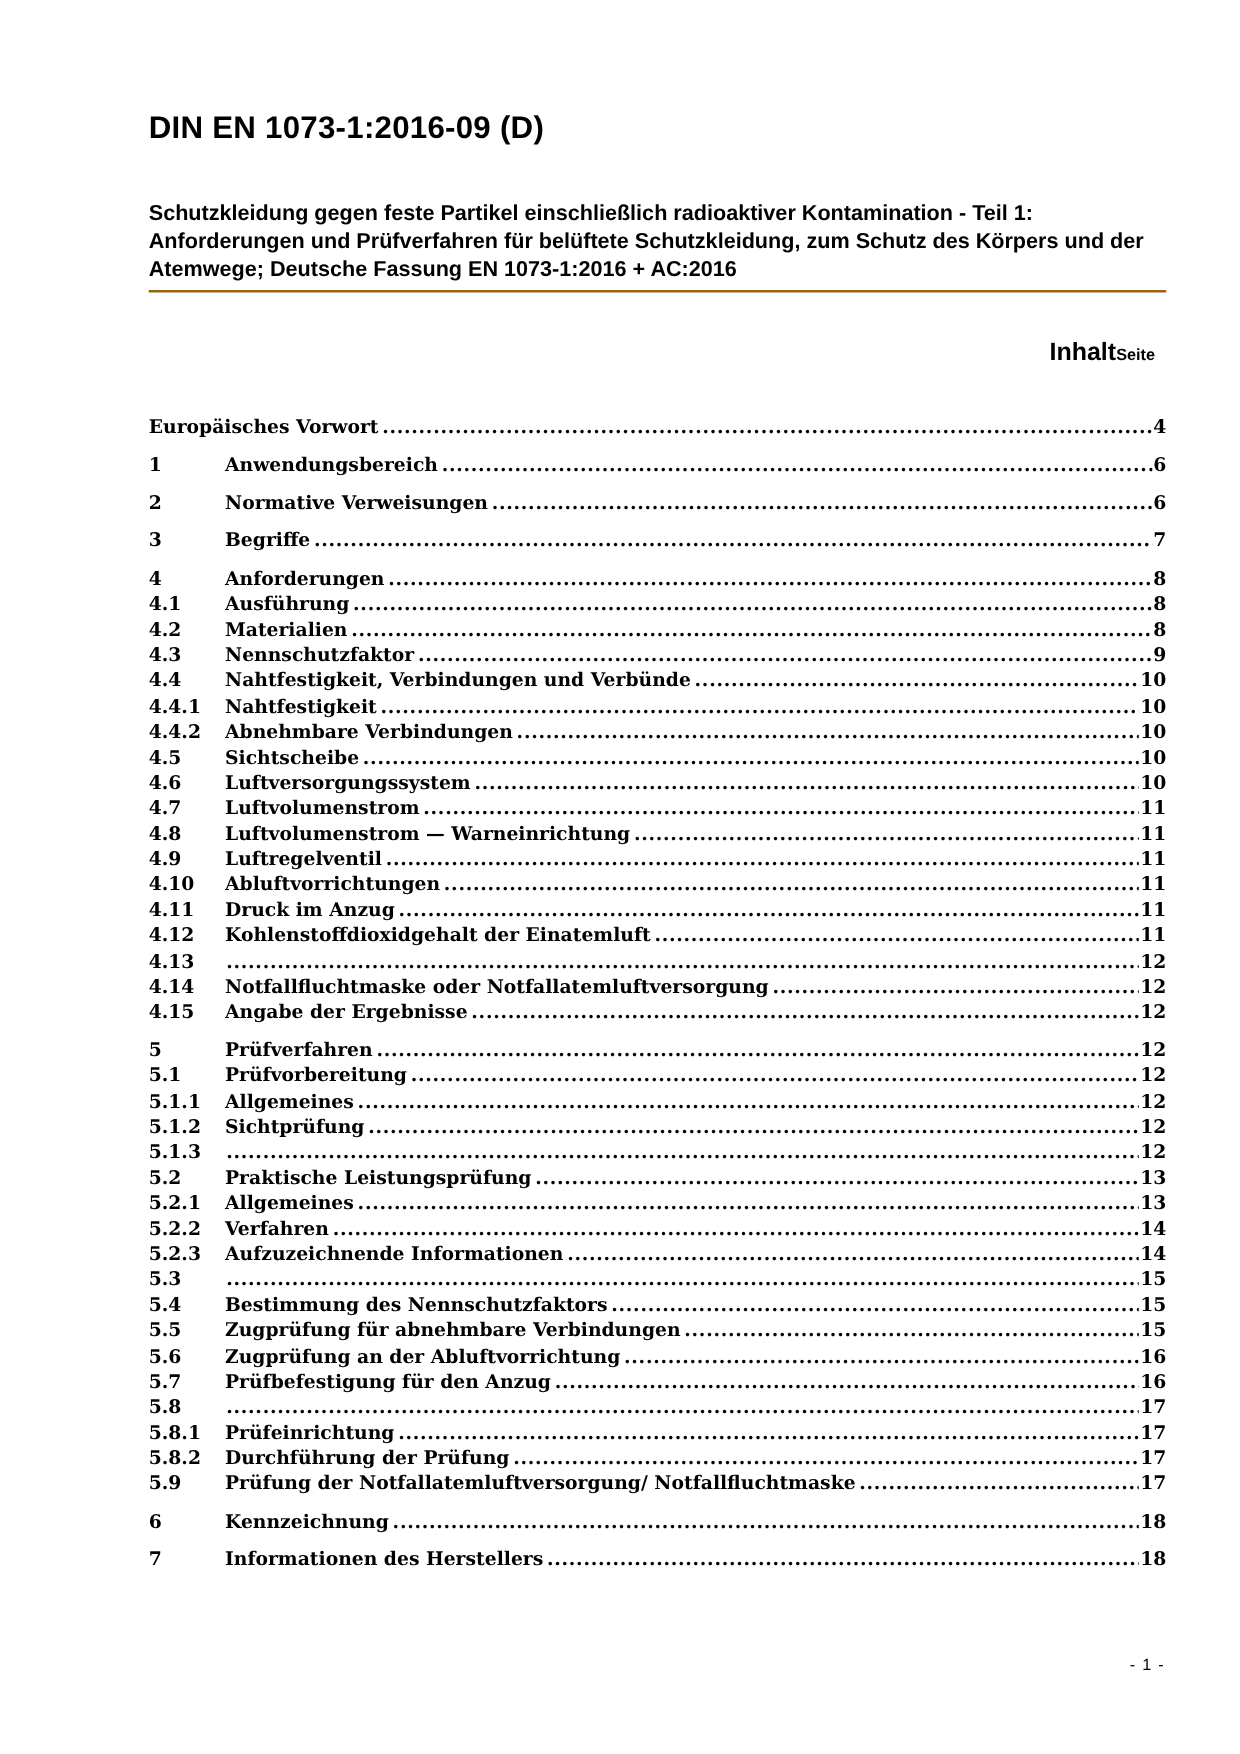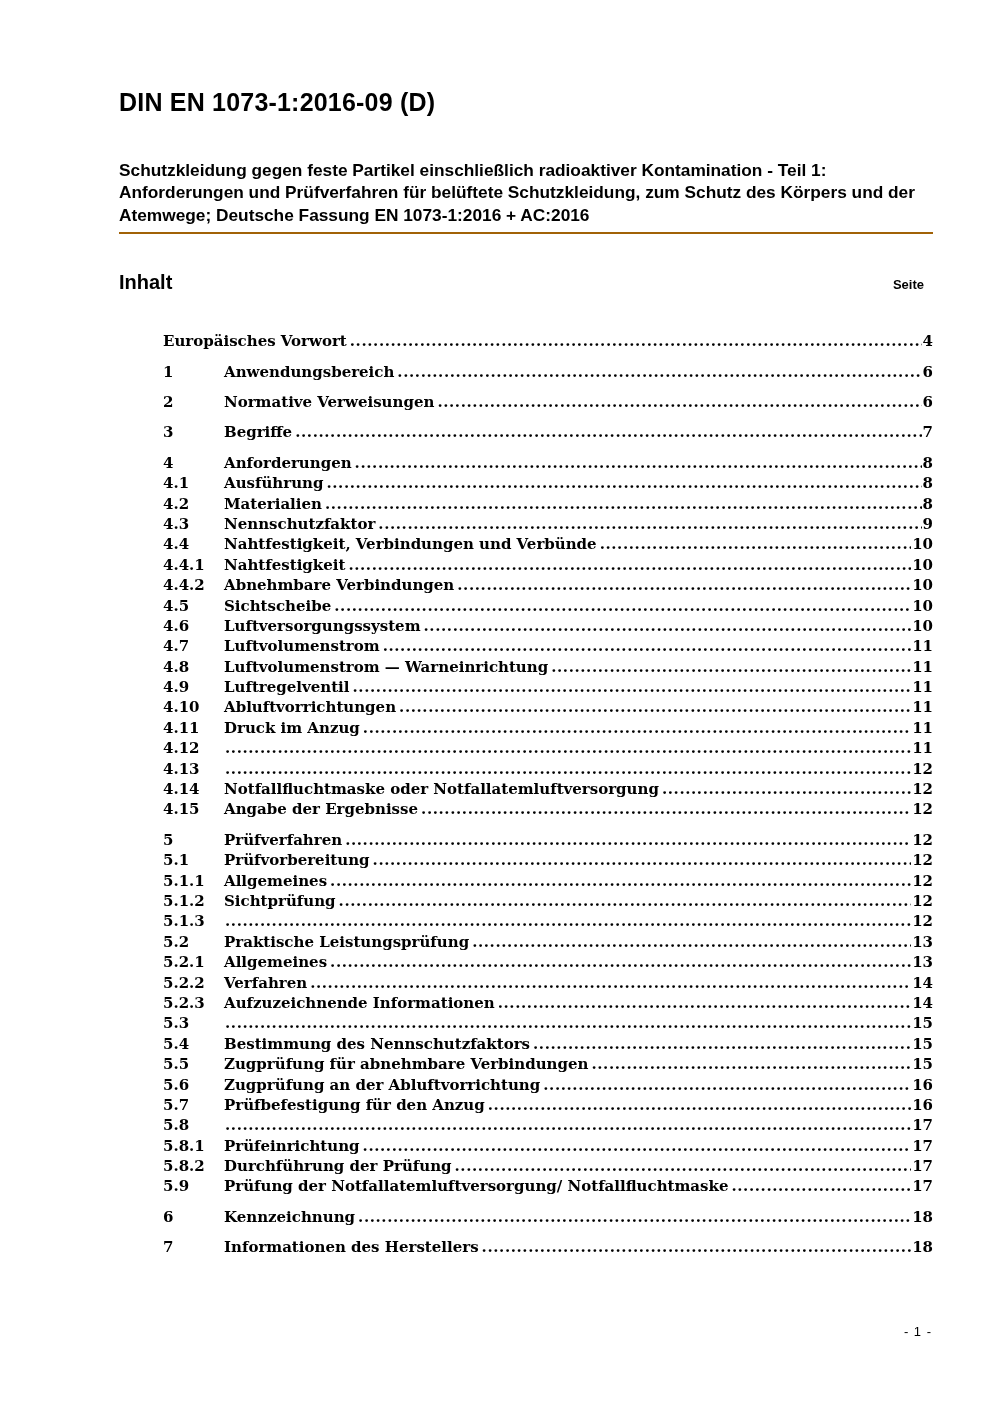--- a/index.html
+++ b/index.html
@@ -35,39 +35,38 @@
     font-weight: bold;
     font-size: 17.3px;
     line-height: 22.4px;
     padding-bottom: 6px;
     border-bottom: 2px solid #a16207;
     hyphens: none;
   }
   .toc-header {
     margin-top: 36px;
     display: flex;
-    justify-content: space-between;
+    justify-content: flex-end;
     align-items: baseline;
   }
   .toc-heading {
     font-weight: bold;
     font-size: 20px;
     line-height: 25px;
   }
   .toc-page-label {
     font-weight: bold;
     font-size: 13px;
     padding-right: 9px;
   }
   .toc-list {
     margin-top: 36px;
     font-family: "DejaVu Serif", serif;
     font-weight: bold;
     font-size: 15px;
-    margin-left: 44px;
   }
   .toc-row {
     display: flex;
     align-items: baseline;
     line-height: 20.4px;
     height: 20.4px;
     white-space: nowrap;
   }
   .toc-row.gap { margin-top: 10px; }
   .toc-row .num {
@@ -223,20 +222,21 @@
     <span class="pg">11</span>
   </div>
         <div class="toc-row lvl2">
     <span class="num">4.11</span>
     <span class="ttl">Druck im Anzug</span>
     <span class="dots"></span>
     <span class="pg">11</span>
   </div>
         <div class="toc-row lvl2">
     <span class="num">4.12</span>
+    <span class="ttl">Kohlenstoffdioxidgehalt der Einatemluft</span>
     <span class="dots"></span>
     <span class="pg">11</span>
   </div>
         <div class="toc-row lvl2">
     <span class="num">4.13</span>
     <span class="dots"></span>
     <span class="pg">12</span>
   </div>
         <div class="toc-row lvl2">
     <span class="num">4.14</span>

